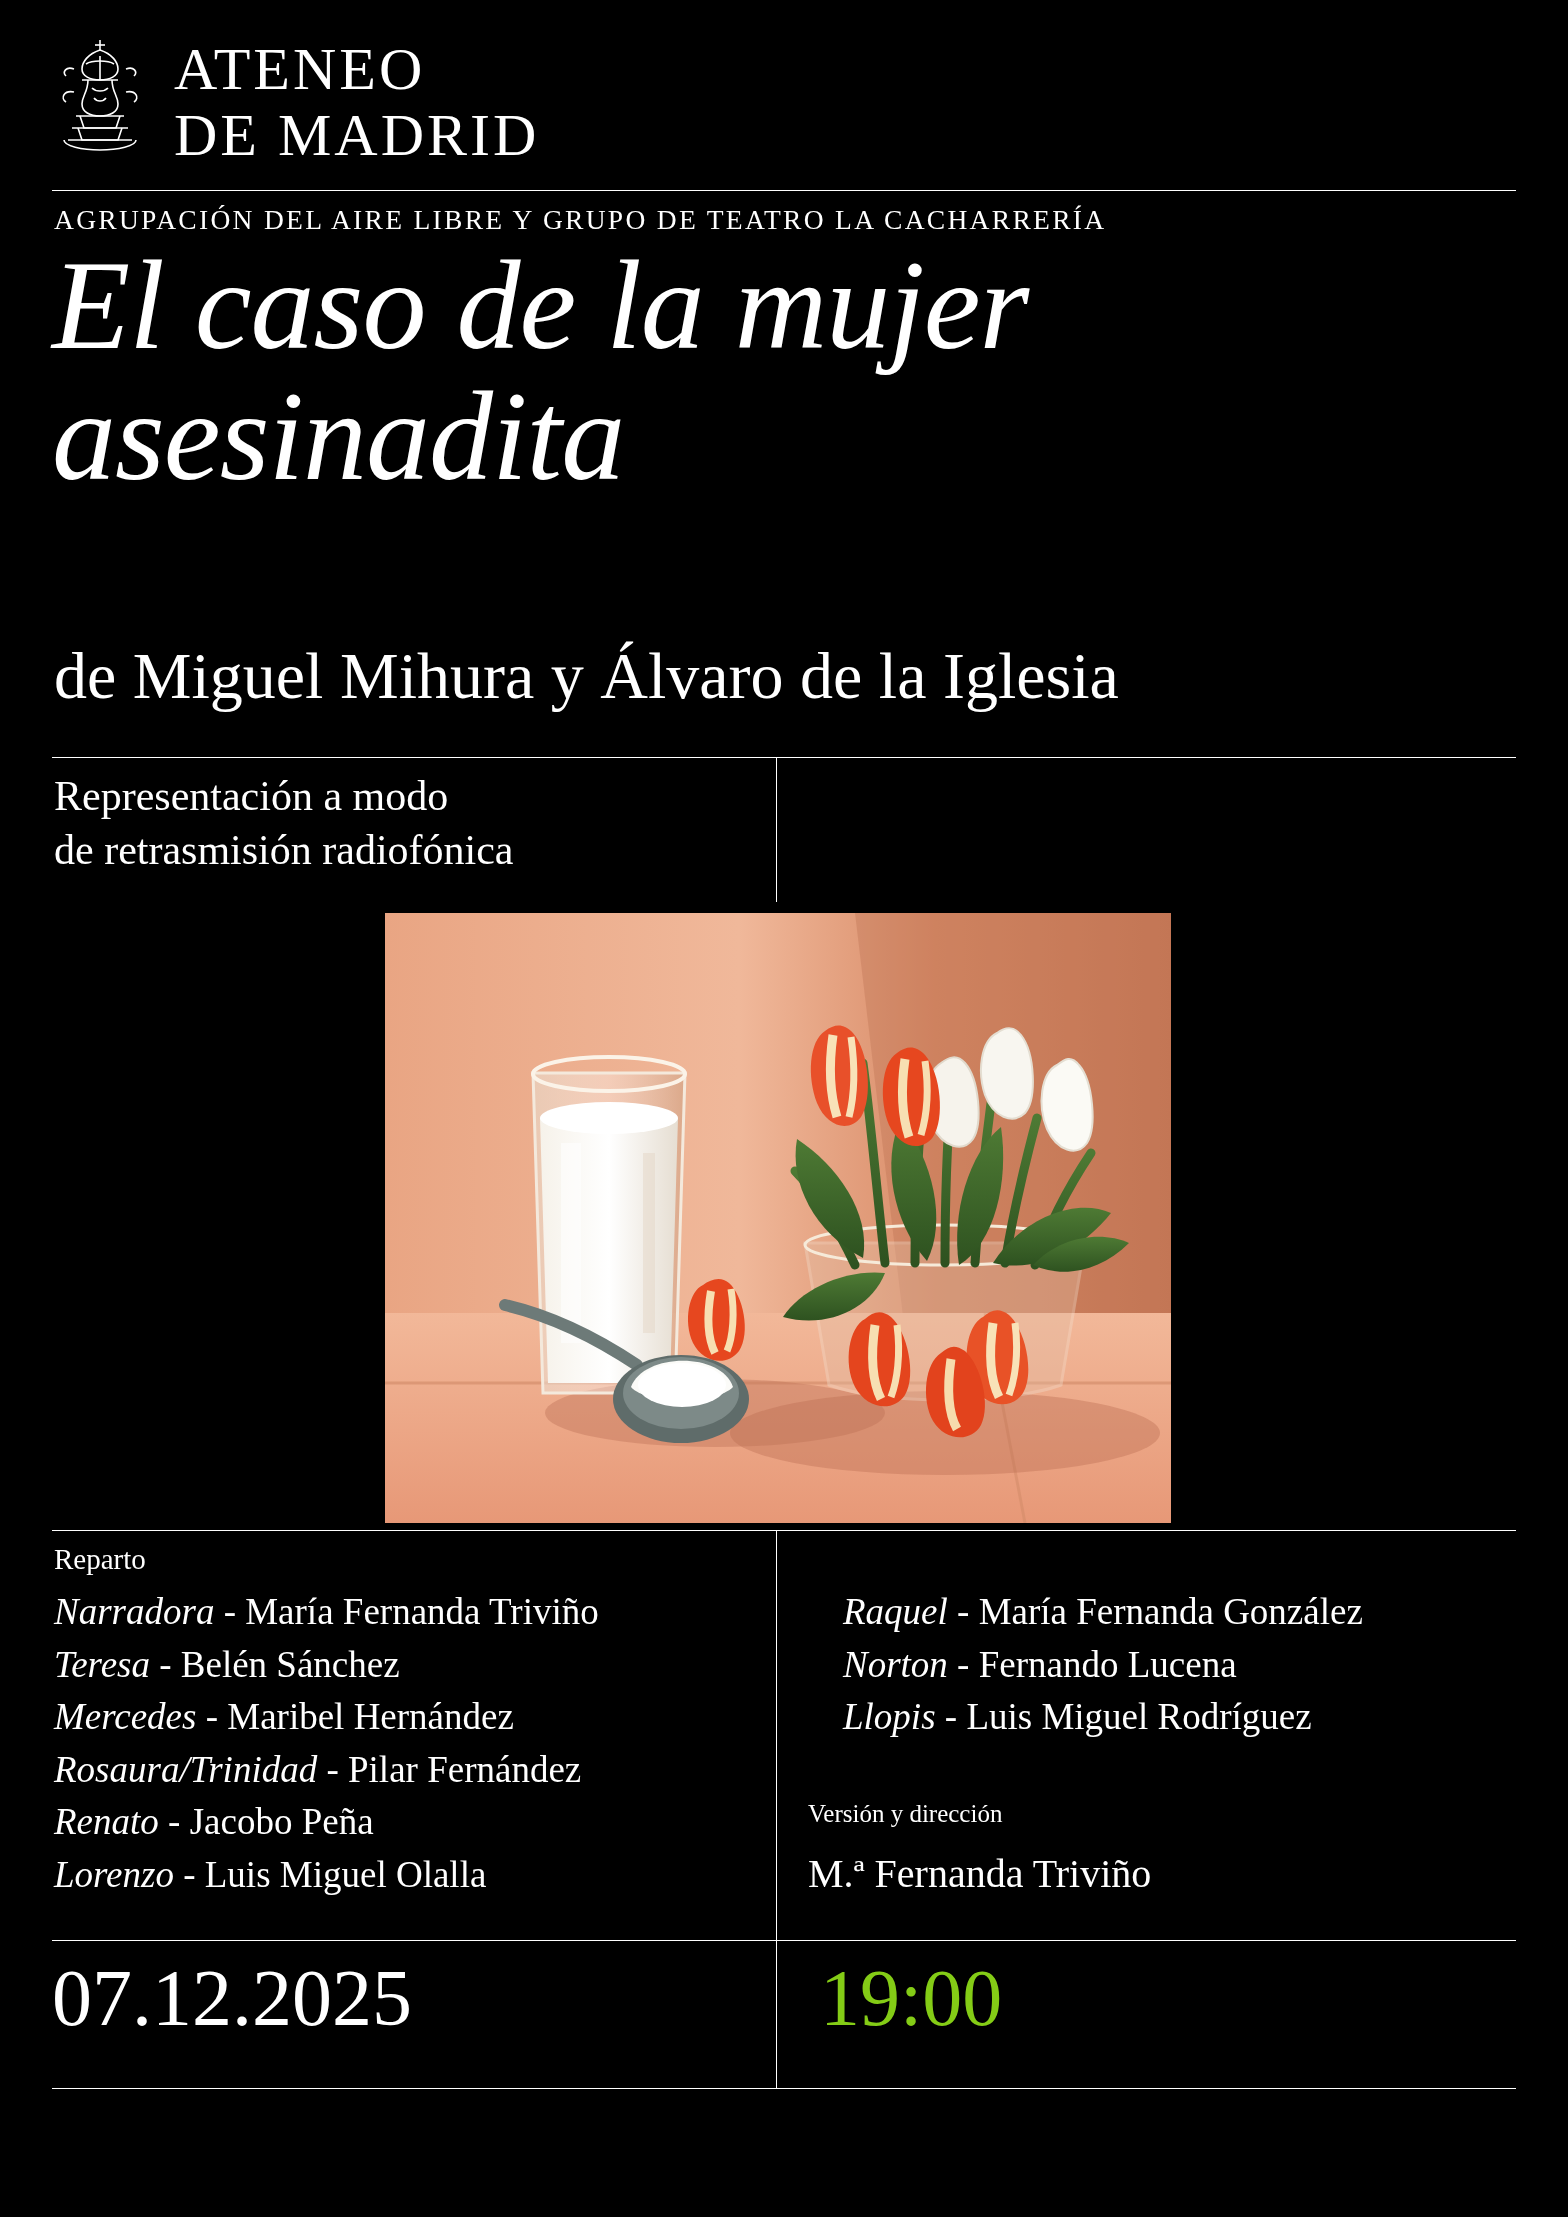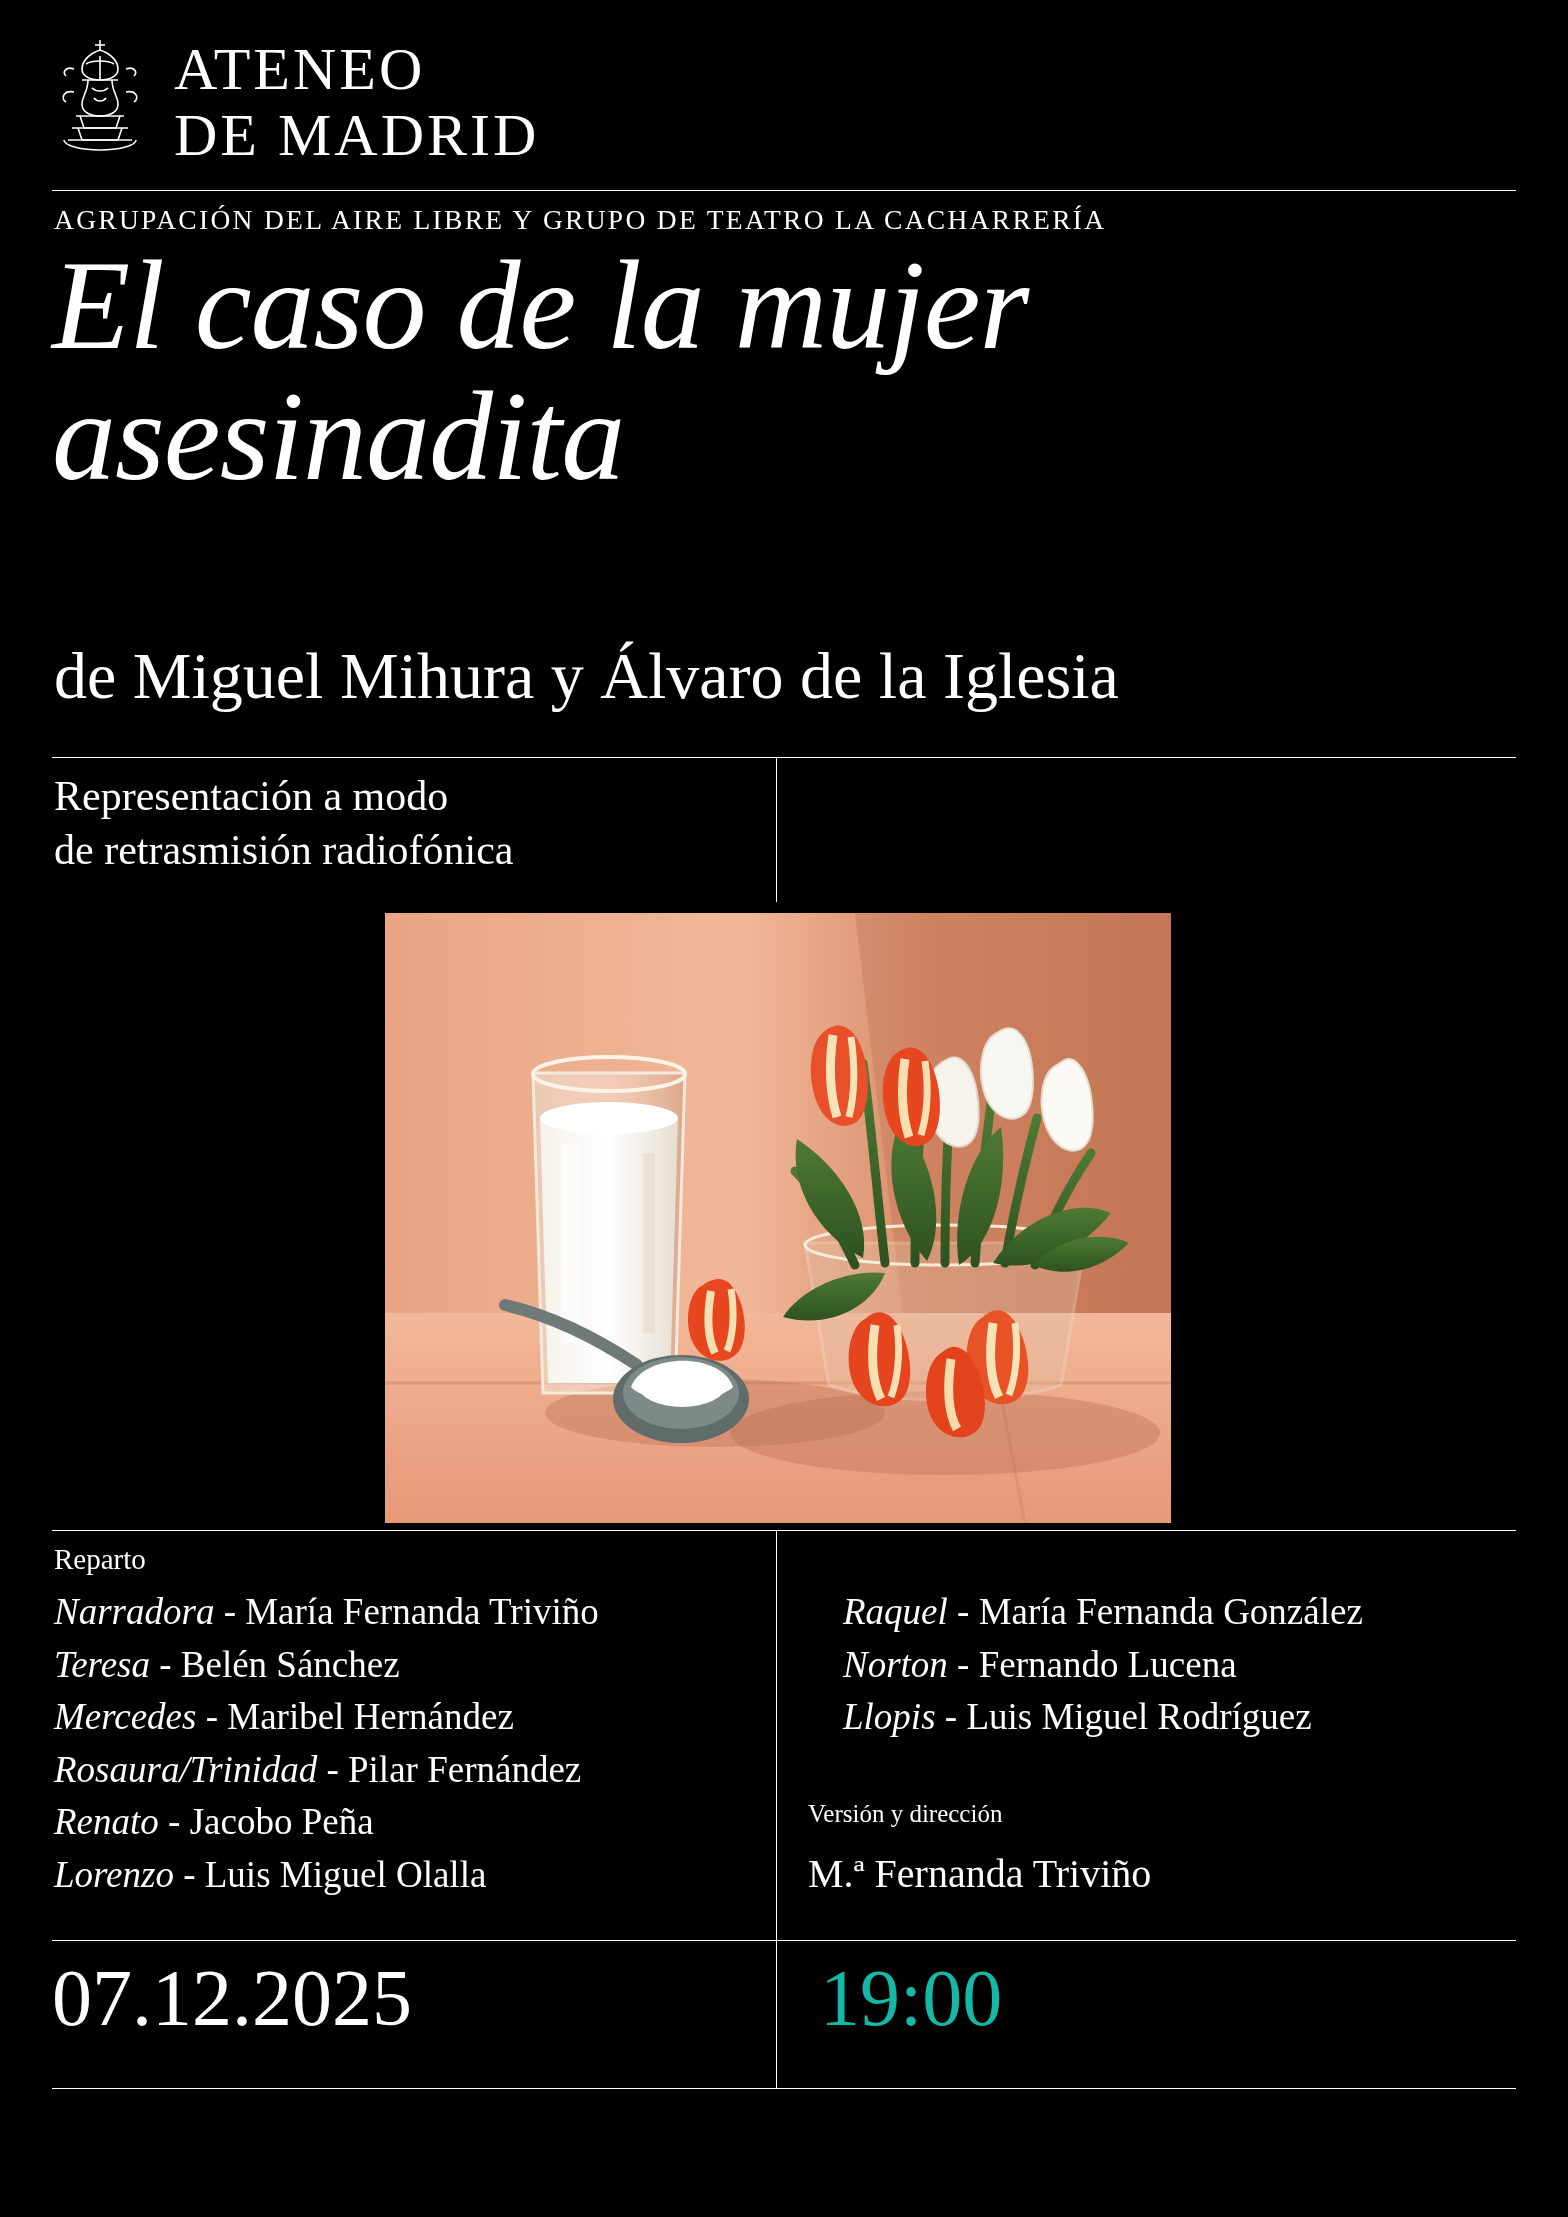--- a/index.html
+++ b/index.html
@@ -188,21 +188,21 @@
     font-size: 80px;
     letter-spacing: 0px;
     color: #ffffff;
   }
   .time {
     position: absolute;
     left: 820px;
     top: 1953px;
     font-family: "Liberation Serif", serif;
     font-size: 80px;
-    color: #14b8a6;
+    color: #84cc16;
   }
 
   .venue {
     position: absolute;
     left: 0;
     right: 0;
     top: 2102px;
     text-align: center;
     font-family: "Liberation Serif", serif;
     font-size: 31px;

